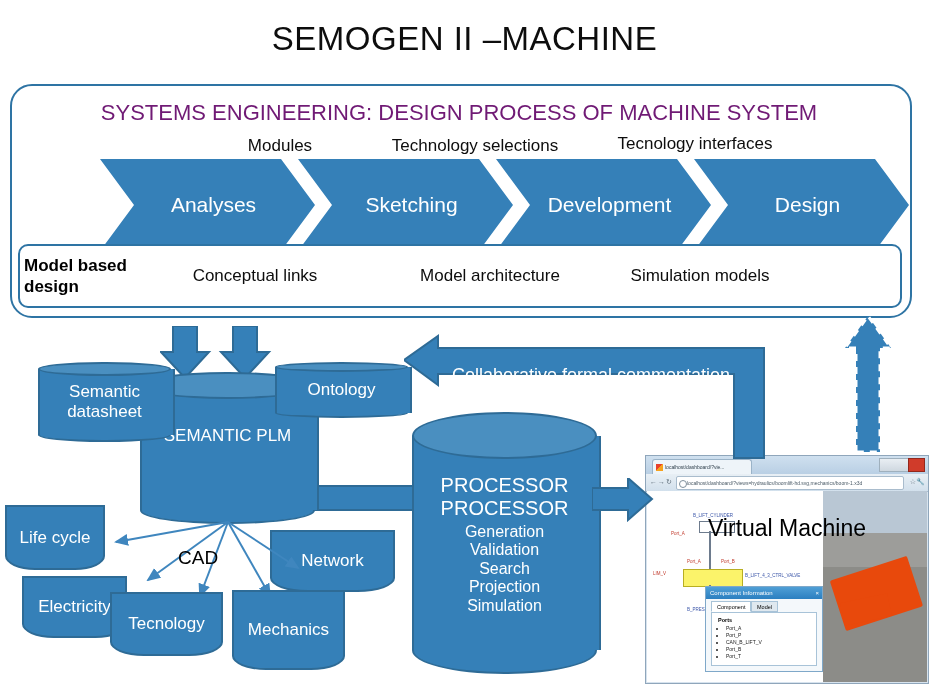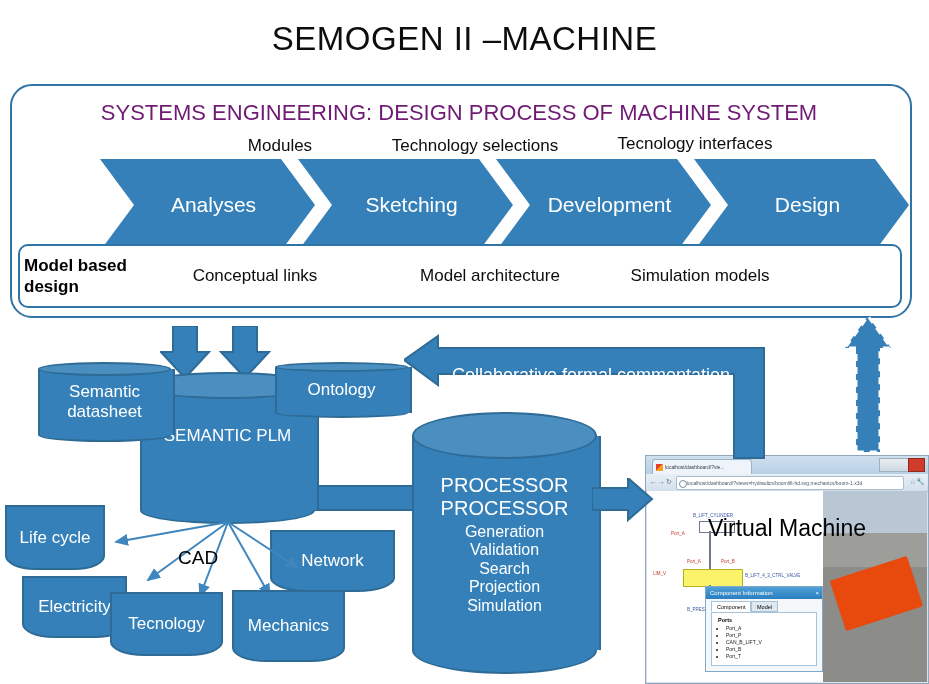--- a/index.html
+++ b/index.html
@@ -184,21 +184,21 @@
 
 <div class="doc" style="left:5px;top:505px;width:100px;height:65px;z-index:4">
   <span>Life cycle</span>
 </div>
 <div class="doc" style="left:22px;top:576px;width:105px;height:62px;z-index:3">
   <span>Electricity</span>
 </div>
 <div class="doc" style="left:110px;top:592px;width:113px;height:64px;z-index:6">
   <span>Tecnology</span>
 </div>
-<div class="doc" style="left:232px;top:590px;width:113px;height:72px;z-index:6">
+<div class="doc" style="left:232px;top:590px;width:113px;height:80px;z-index:6">
   <span>Mechanics</span>
 </div>
 <div class="doc" style="left:270px;top:530px;width:125px;height:62px;z-index:4">
   <span>Network</span>
 </div>
 
 <div class="abs" style="left:178px;top:547px;font-size:19px;z-index:7;">CAD</div>
 
 <div class="cyl" style="left:412px;top:412px;width:185px;height:262px;z-index:3">
   <div class="bot"></div>

